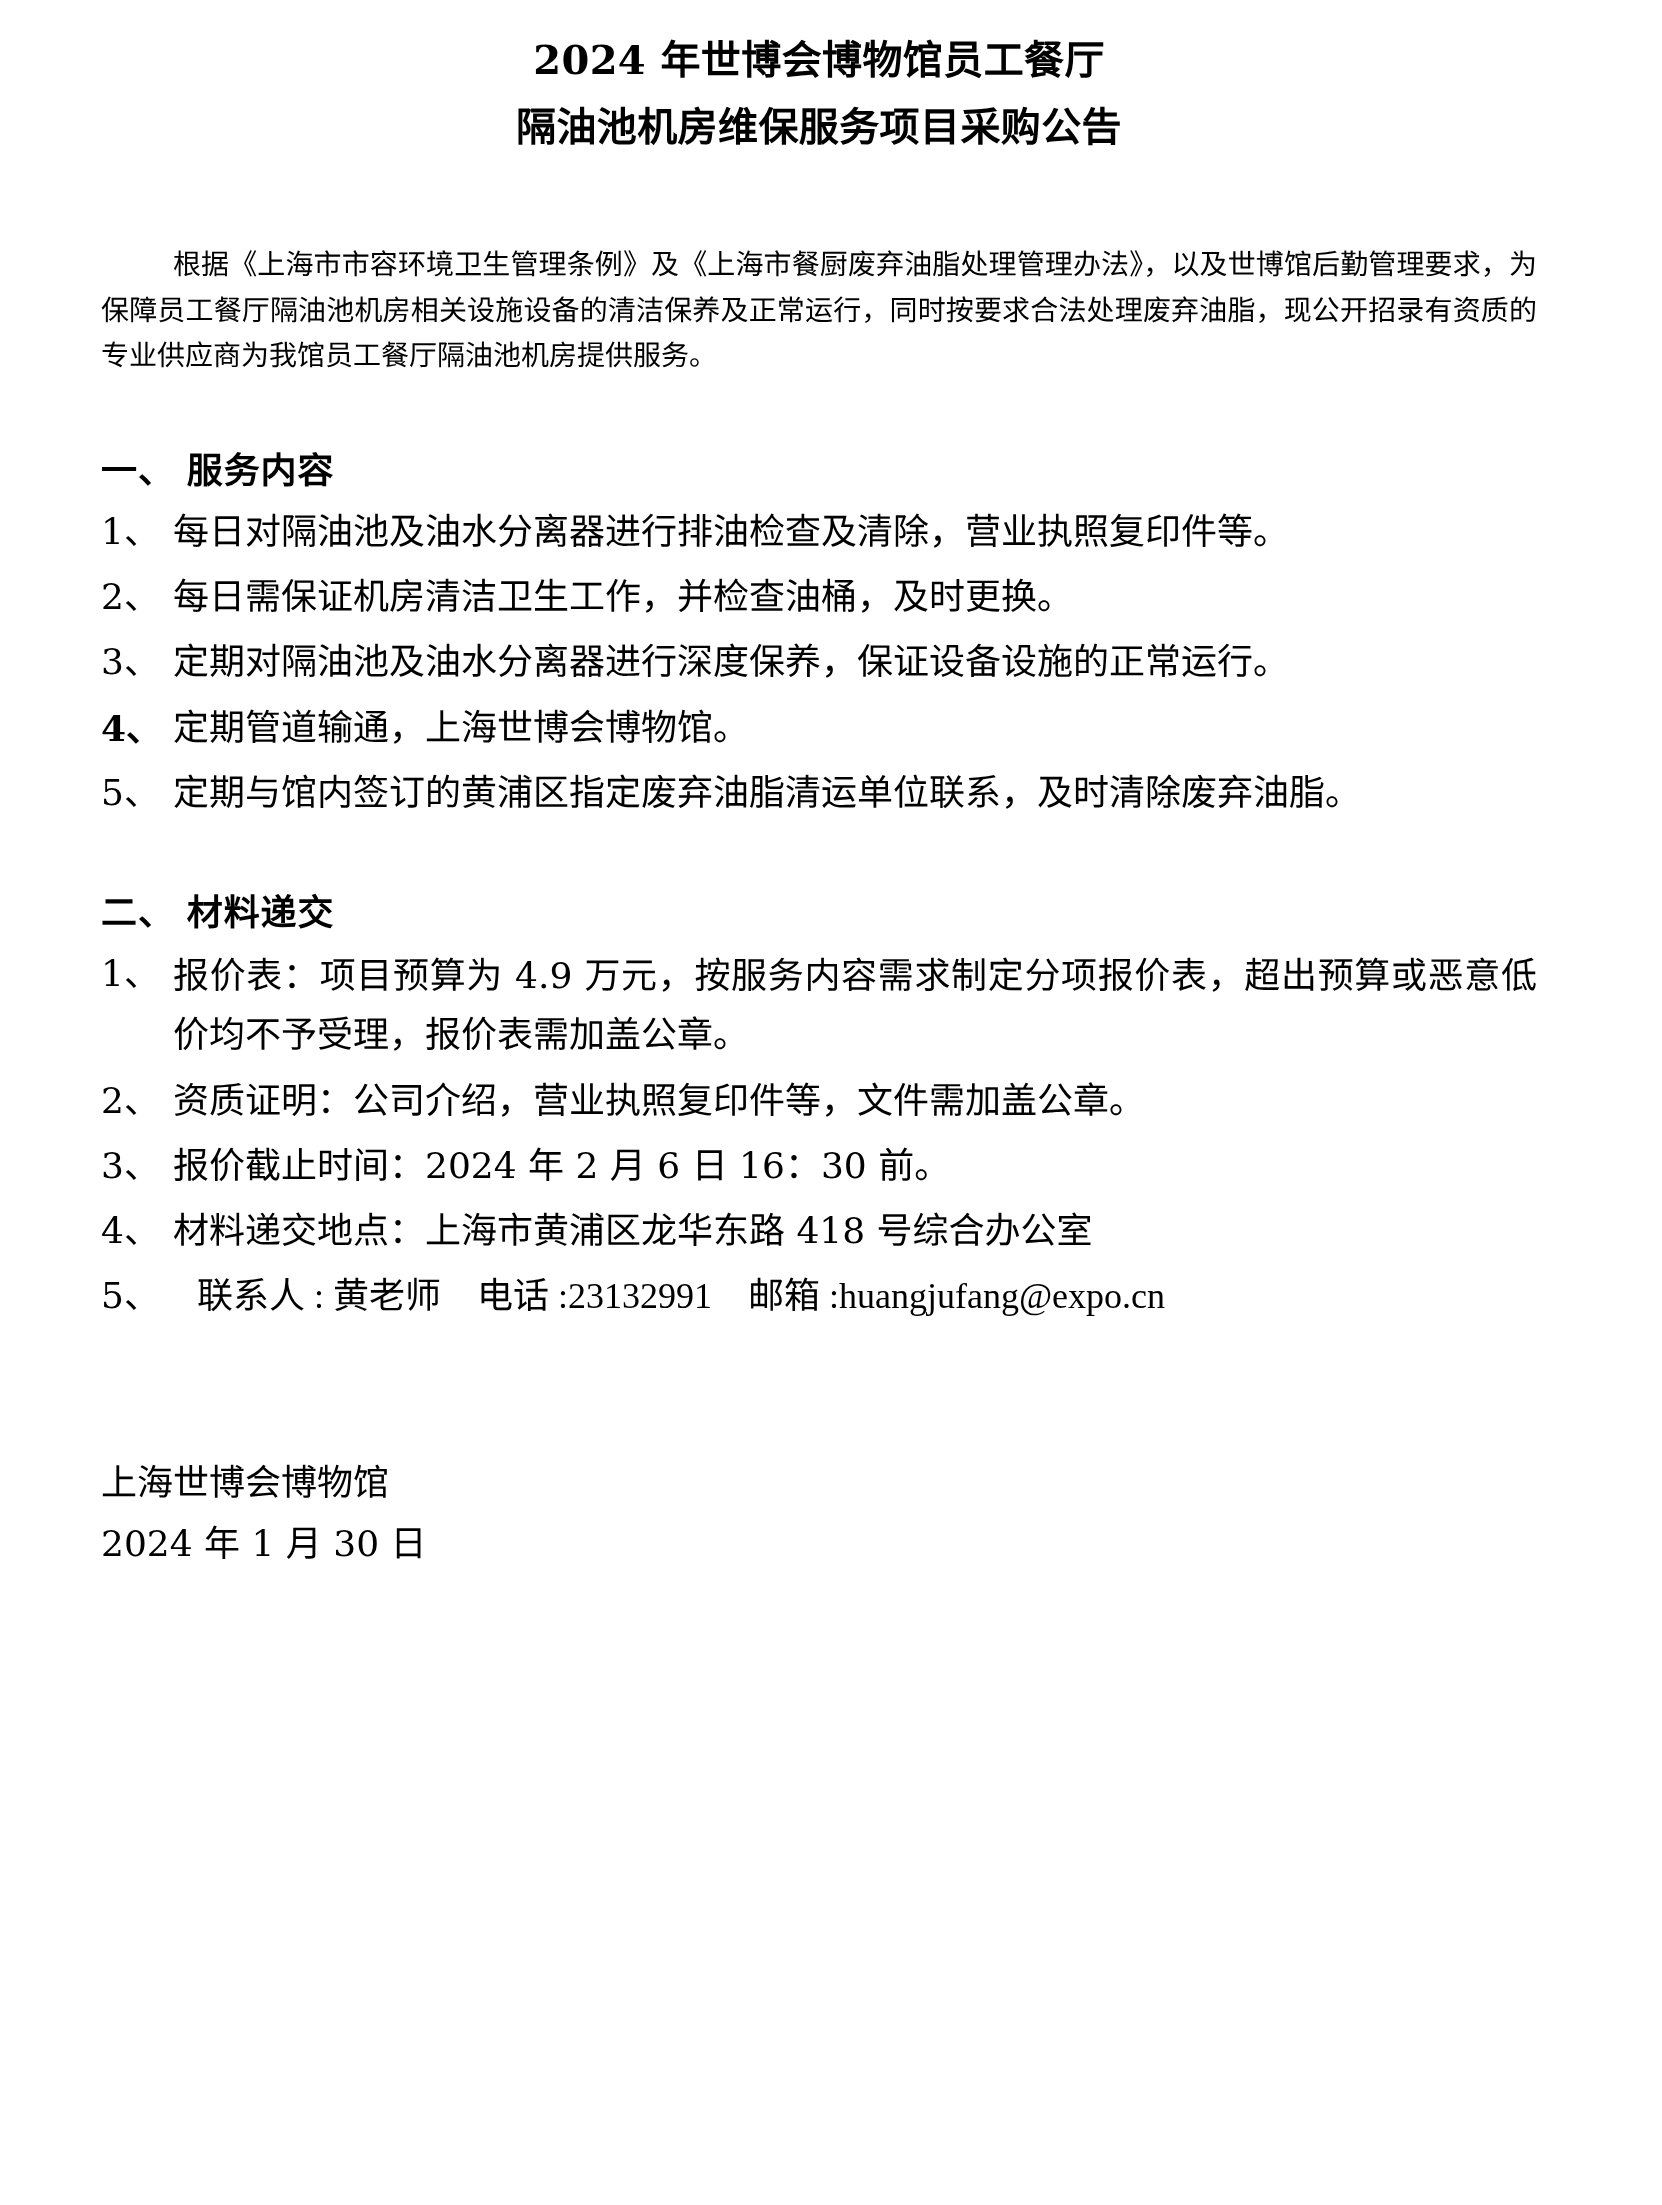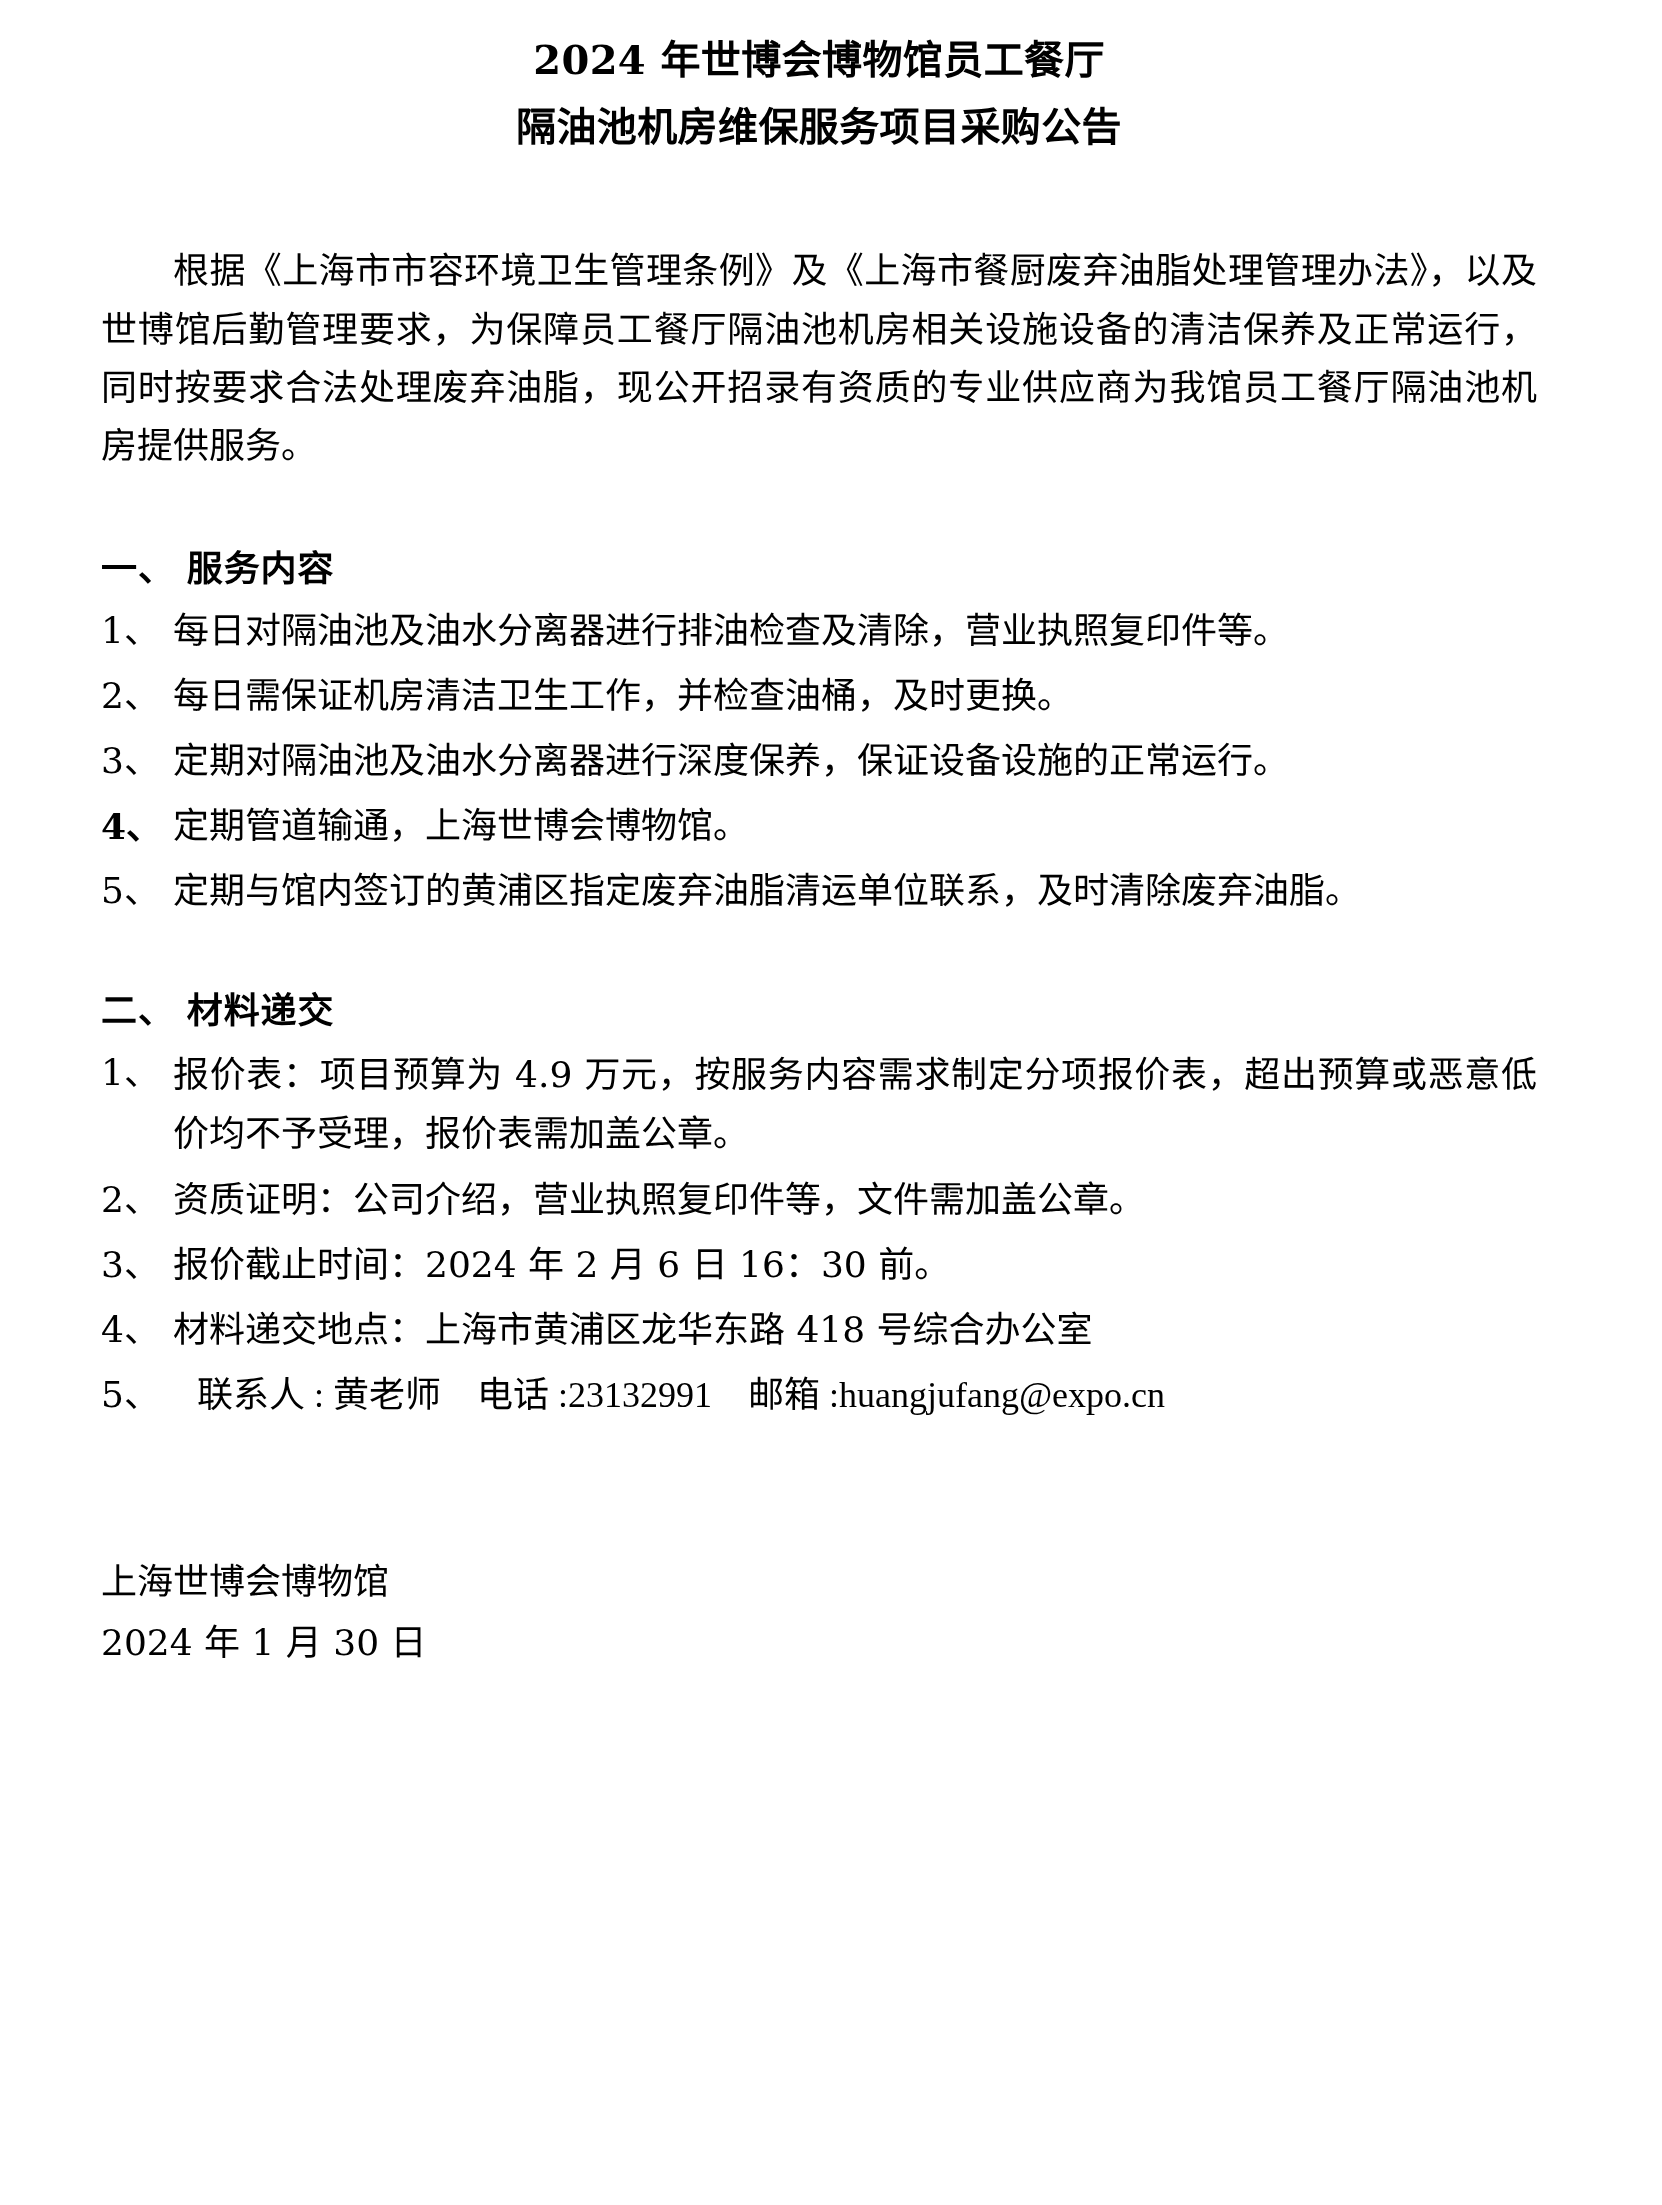--- a/index.html
+++ b/index.html
@@ -28,34 +28,33 @@
     font-size: 40px;
     line-height: 1.68;
     letter-spacing: 0.4px;
   }
   .doc-title .line {
     display: block;
   }
   
   .intro {
     margin-top: 82px;
-    font-size: 36px;
+    font-size: 28px;
     line-height: 1.62;
     text-align: justify;
     text-indent: 72px;
     letter-spacing: 0px;
   }
   
   .section-heading {
     font-size: 36px;
     font-weight: bold;
     margin-top: 63px;
     margin-bottom: 12px;
     letter-spacing: 0.9px;
-    font-family: Liberation Mono, monospace;
   }
   .section-heading .num {
     margin-right: 12px;
   }
   
   .item-list {
     margin: 0;
     padding: 0;
     list-style: none;
   }

